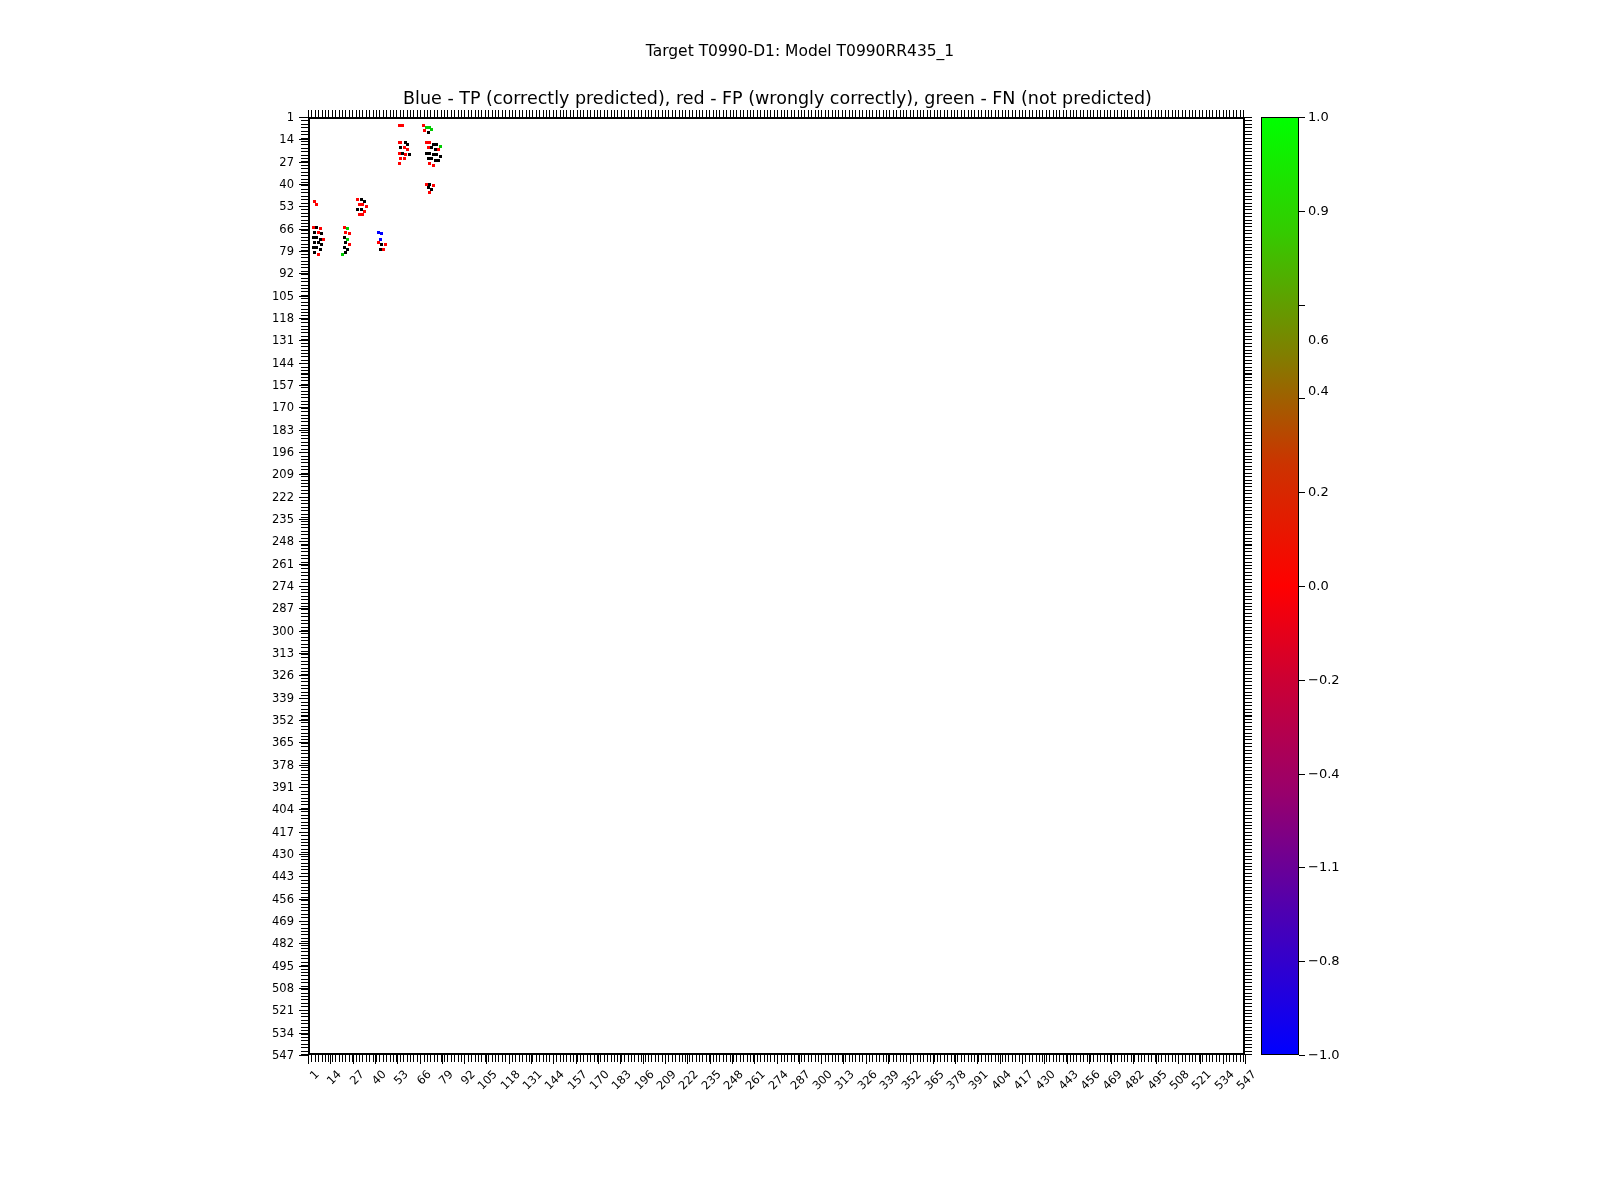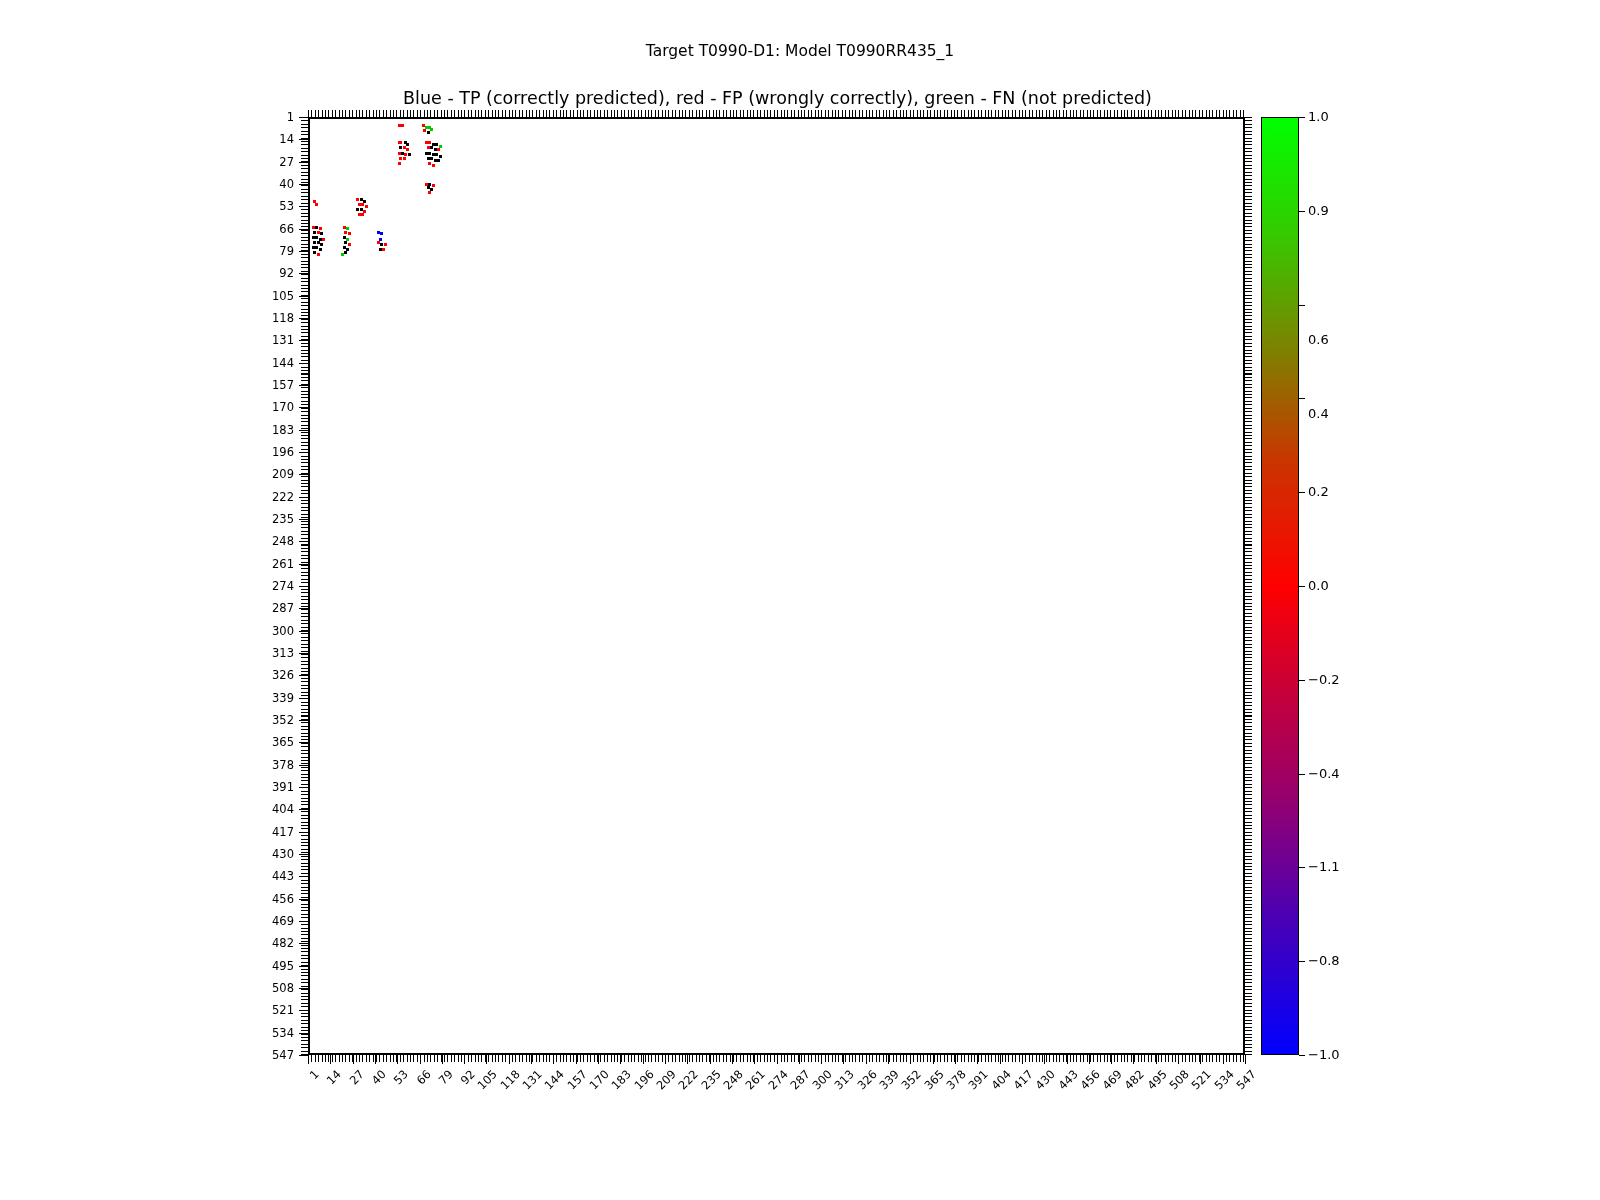--- a/index.html
+++ b/index.html
@@ -462,21 +462,21 @@
 
   <div id="cbar"></div>
   <div id="cbar-labels">
       <div class="cbtick" style="top: 117px;"></div>
       <div class="cblabel" style="top: 109px;">1.0</div>
       <div class="cbtick" style="top: 210.8px;"></div>
       <div class="cblabel" style="top: 202.8px;">0.9</div>
       <div class="cbtick" style="top: 304.6px;"></div>
       <div class="cblabel" style="top: 292px; margin-top: 40px;">0.6</div>
       <div class="cbtick" style="top: 398.4px;"></div>
-      <div class="cblabel" style="top: 406px;">0.4</div>
+      <div class="cblabel" style="top: 383px;">0.4</div>
       <div class="cbtick" style="top: 492.2px;"></div>
       <div class="cblabel" style="top: 484.2px;">0.2</div>
       <div class="cbtick" style="top: 586px;"></div>
       <div class="cblabel" style="top: 578px;">0.0</div>
       <div class="cbtick" style="top: 679.8px;"></div>
       <div class="cblabel" style="top: 671.8px;">−0.2</div>
       <div class="cbtick" style="top: 773.6px;"></div>
       <div class="cblabel" style="top: 765.6px;">−0.4</div>
       <div class="cbtick" style="top: 867.4px;"></div>
       <div class="cblabel" style="top: 859.4px;">−1.1</div>

